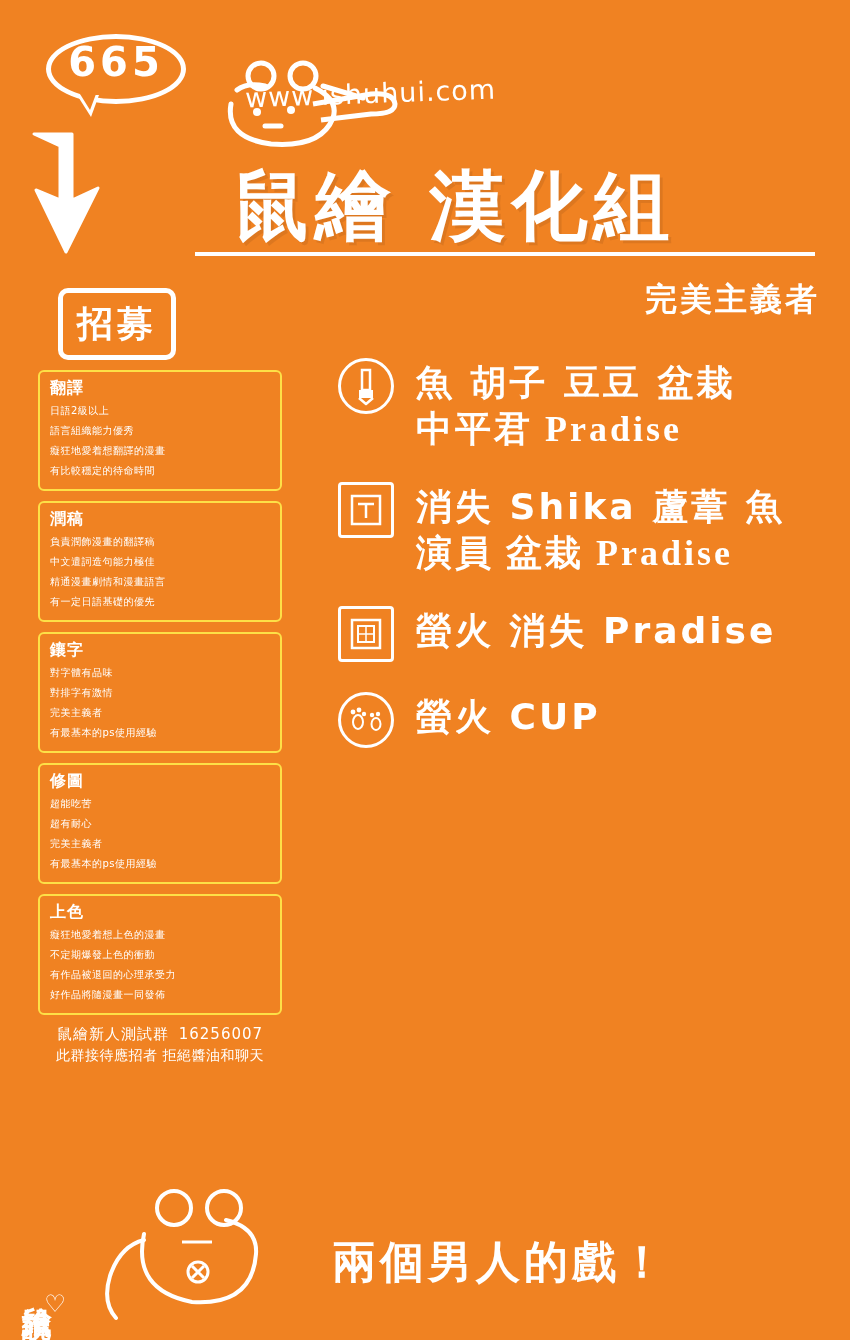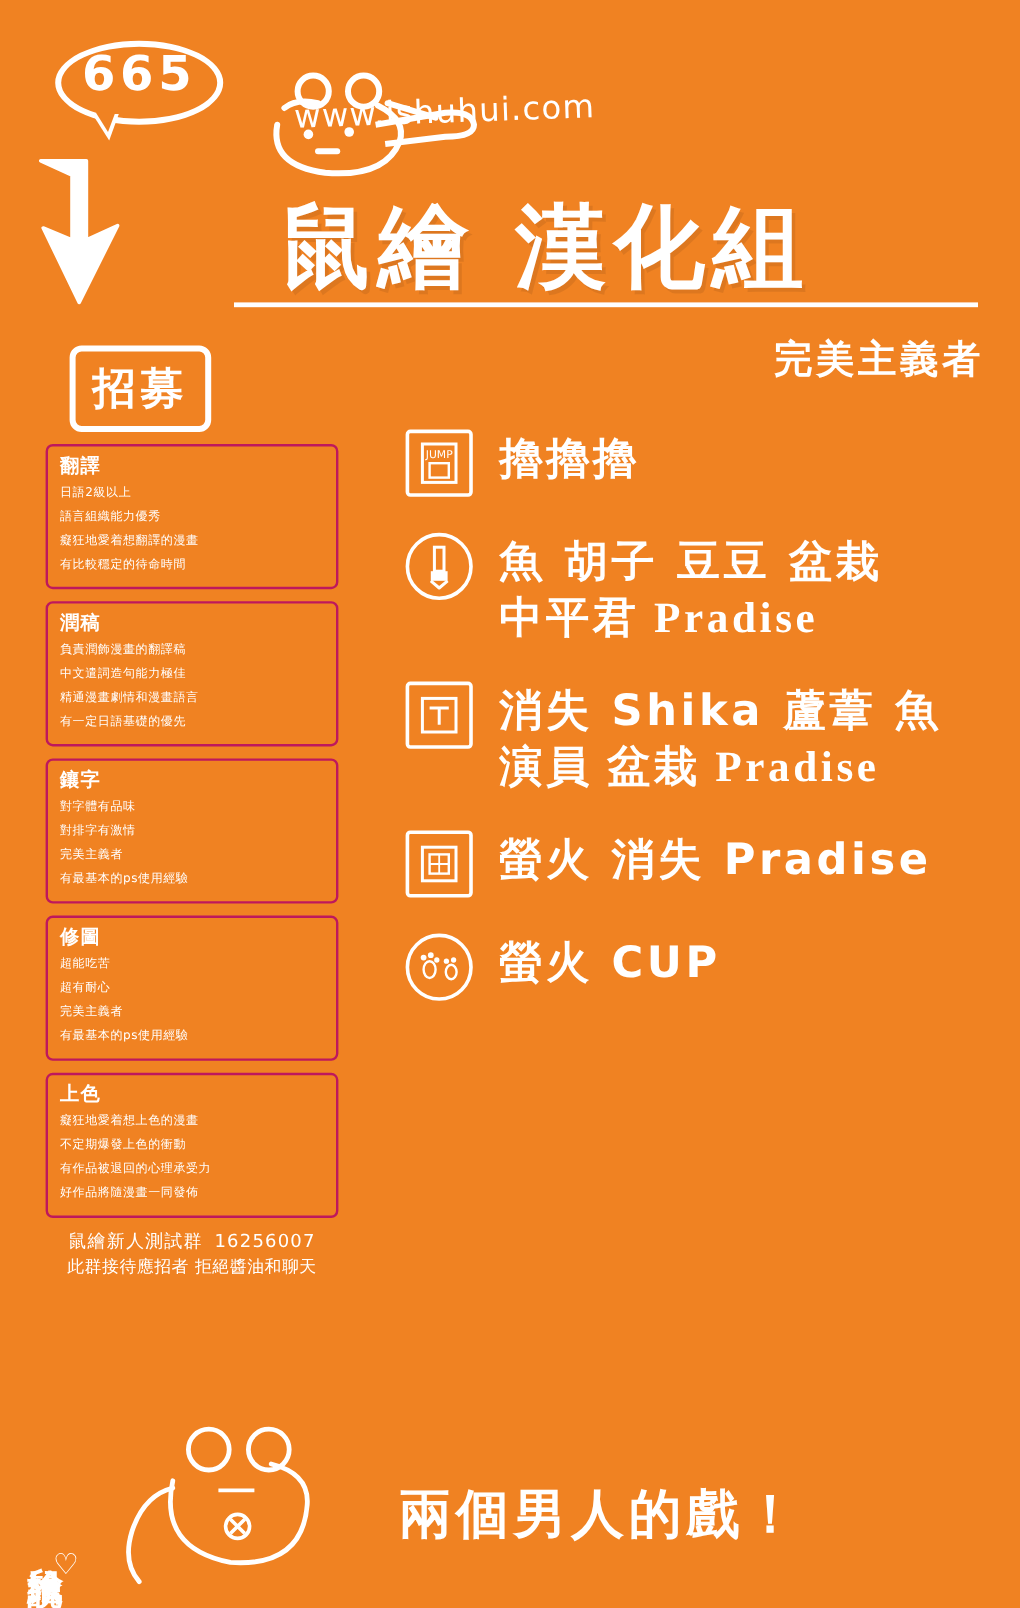--- a/index.html
+++ b/index.html
@@ -145,21 +145,21 @@
   }
 
   
   .recruit-list {
     position: absolute;
     left: 38px;
     top: 370px;
     width: 244px;
   }
   .recruit-box {
-    border: 2px solid #be185d;
+    border: 2px solid #fde047;
     border-radius: 6px;
     padding: 6px 8px 8px 10px;
     margin-bottom: 10px;
     box-sizing: border-box;
   }
   .recruit-box .rb-title {
     font-size: 16px;
     font-weight: bold;
     letter-spacing: 1px;
     margin-bottom: 2px;
@@ -349,33 +349,20 @@
       <div class="qq-line1">
         <span>鼠繪新人測試群</span>
         <span class="qq-num">16256007</span>
       </div>
       <div class="qq-line2">此群接待應招者 拒絕醬油和聊天</div>
     </div>
   </div>
 
   <div class="credits">
 
-    <div class="credit-row">
-      <div class="credit-icon square">
-        <div class="ring"></div>
-        <svg width="56" height="56" viewBox="0 0 56 56">
-          <rect x="14" y="12" width="28" height="32" fill="none" stroke="#ffffff" stroke-width="2.5"></rect>
-          <text x="28" y="24" font-size="9" fill="#ffffff" text-anchor="middle" font-family="'DejaVu Sans',sans-serif">JUMP</text>
-          <rect x="20" y="28" width="16" height="12" fill="none" stroke="#ffffff" stroke-width="2"></rect>
-        </svg>
-      </div>
-      <div class="credit-names">
-        <span>擼擼擼</span>
-      </div>
-    </div>
 
 
     <div class="credit-row">
       <div class="credit-icon">
         <div class="ring"></div>
         <svg width="56" height="56" viewBox="0 0 56 56">
           <rect x="24" y="12" width="8" height="20" fill="none" stroke="#ffffff" stroke-width="2.5"></rect>
           <rect x="21" y="32" width="14" height="8" fill="#ffffff"></rect>
           <path d="M21 40 L28 46 L35 40" fill="none" stroke="#ffffff" stroke-width="2.5" stroke-linejoin="round"></path>
         </svg>

